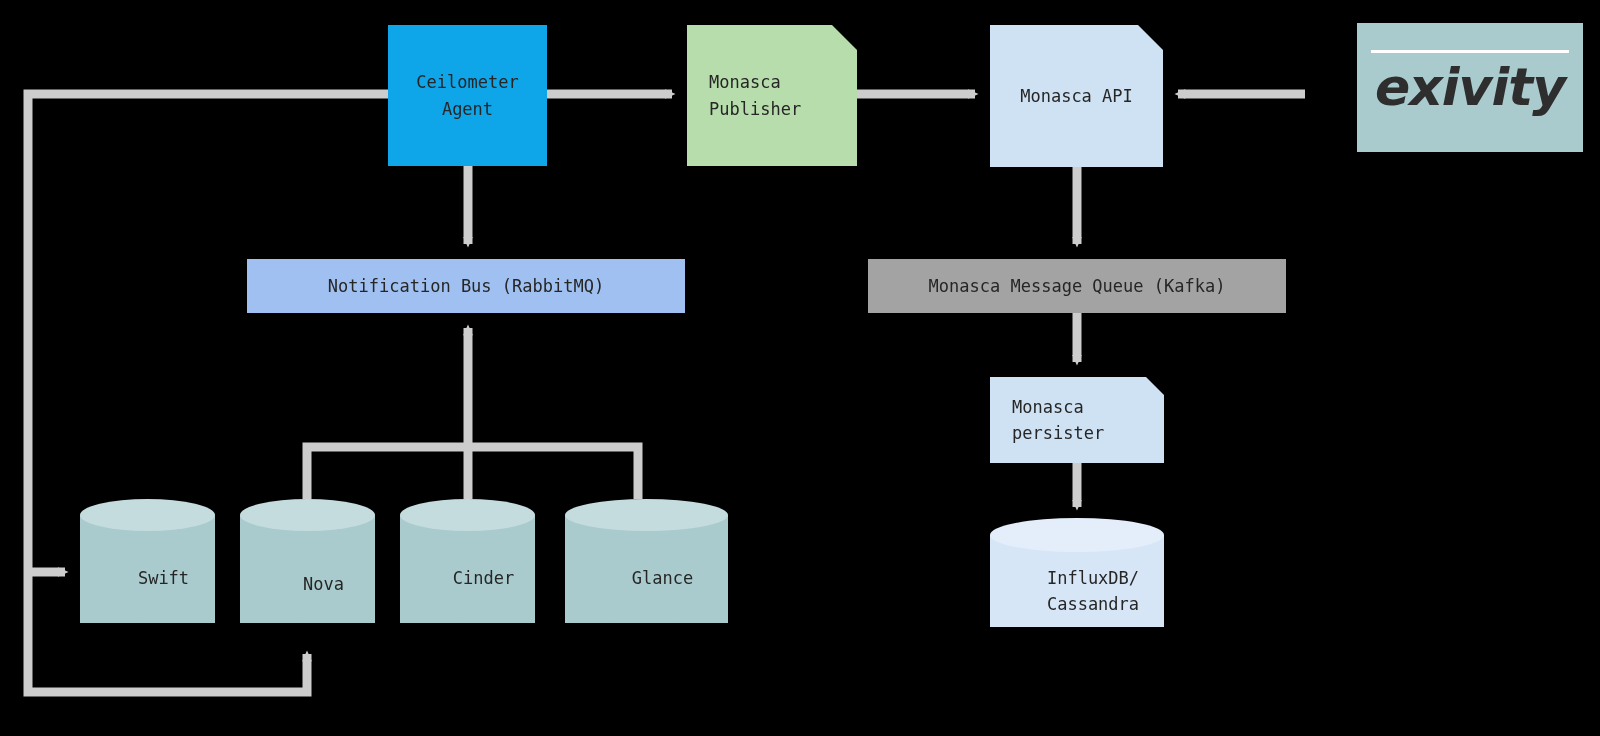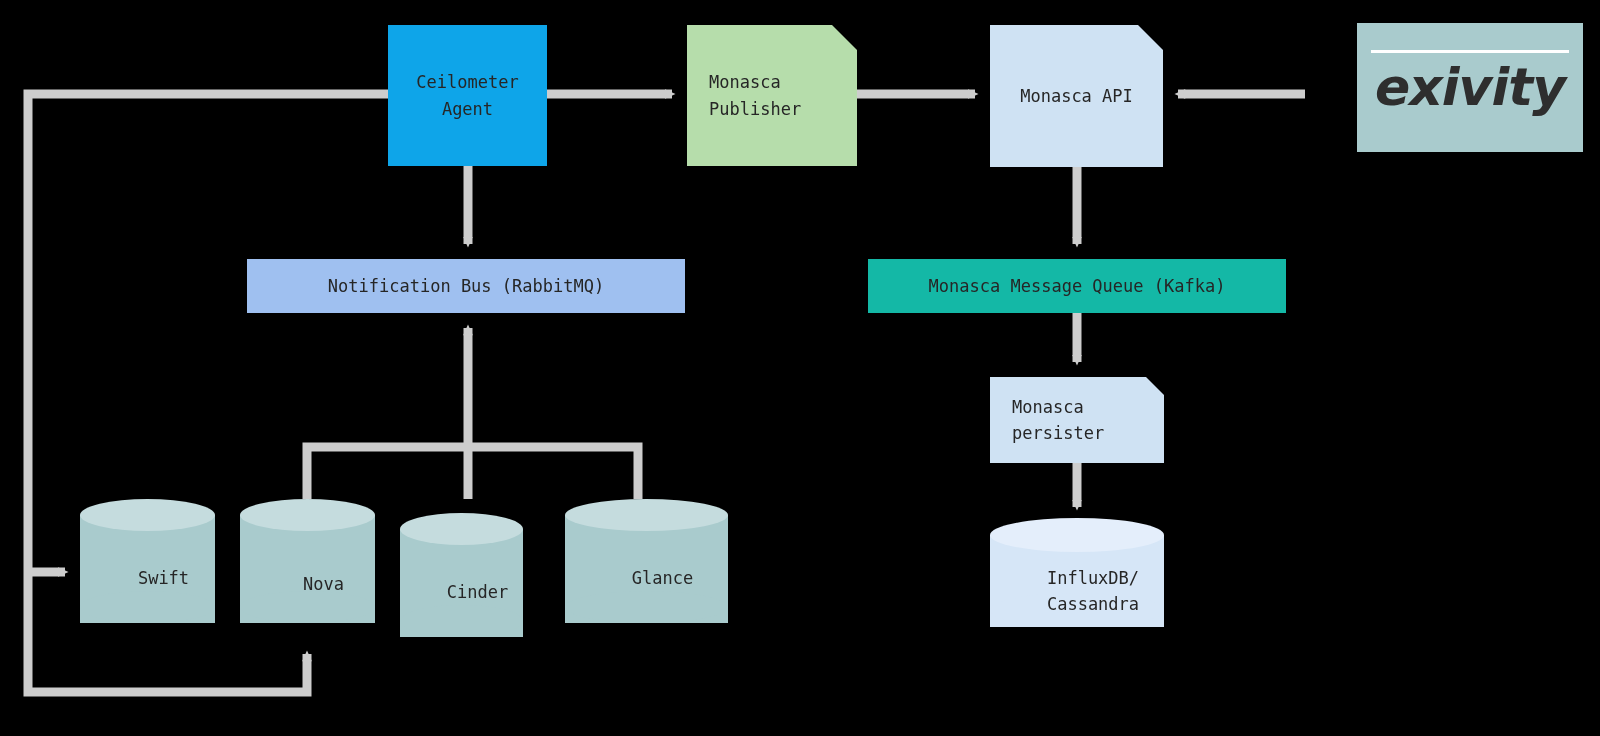--- a/index.html
+++ b/index.html
@@ -35,21 +35,21 @@
     text-align: center;
   }
   .node.left-align {
     justify-content: flex-start;
     text-align: left;
     padding-left: 22px;
   }
   
   .rect-pink   { background: #0ea5e9; }
   .rect-blue   { background: #9fc0f0; }
-  .rect-lblue  { background: #14b8a6; }
+  .rect-lblue  { background: #a3a3a3; }
   .rect-teal   { background: #a9cbcd; }
   
   .doc {
     background: #b6ddab;
   }
   .doc.lblue { background: #cfe2f3; }
   .doc-clip-25 {
     clip-path: polygon(0 0, calc(100% - 25px) 0, 100% 25px, 100% 100%, 0 100%);
   }
   .doc-clip-18 {
@@ -179,21 +179,21 @@
     <span class="cyl-label" style="top:66px;">Swift</span>
   </div>
 
   <div class="cyl cyl-teal" style="left:240px; top:499px; width:135px; height:140px;">
     <div class="body" style="top:16px; height:108px;"></div>
     <div class="cap cap-bot" style="top:92px; height:32px;"></div>
     <div class="cap cap-top" style="top:0px; height:32px;"></div>
     <span class="cyl-label" style="top:72px;">Nova</span>
   </div>
 
-  <div class="cyl cyl-teal" style="left:400px; top:513px; width:123px; height:140px;">
+  <div class="cyl cyl-teal" style="left:400px; top:499px; width:135px; height:140px;">
     <div class="body" style="top:16px; height:108px;"></div>
     <div class="cap cap-bot" style="top:92px; height:32px;"></div>
     <div class="cap cap-top" style="top:0px; height:32px;"></div>
     <span class="cyl-label" style="top:66px;">Cinder</span>
   </div>
 
   <div class="cyl cyl-teal" style="left:565px; top:499px; width:163px; height:140px;">
     <div class="body" style="top:16px; height:108px;"></div>
     <div class="cap cap-bot" style="top:92px; height:32px;"></div>
     <div class="cap cap-top" style="top:0px; height:32px;"></div>

